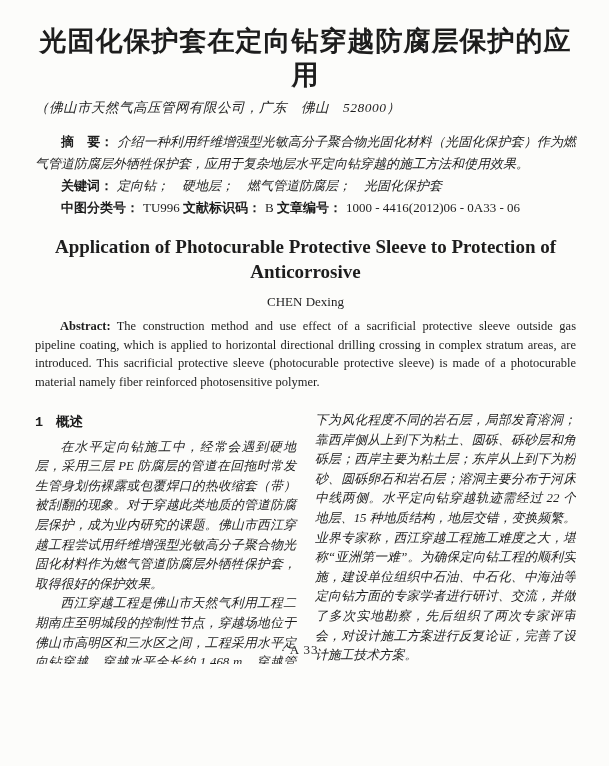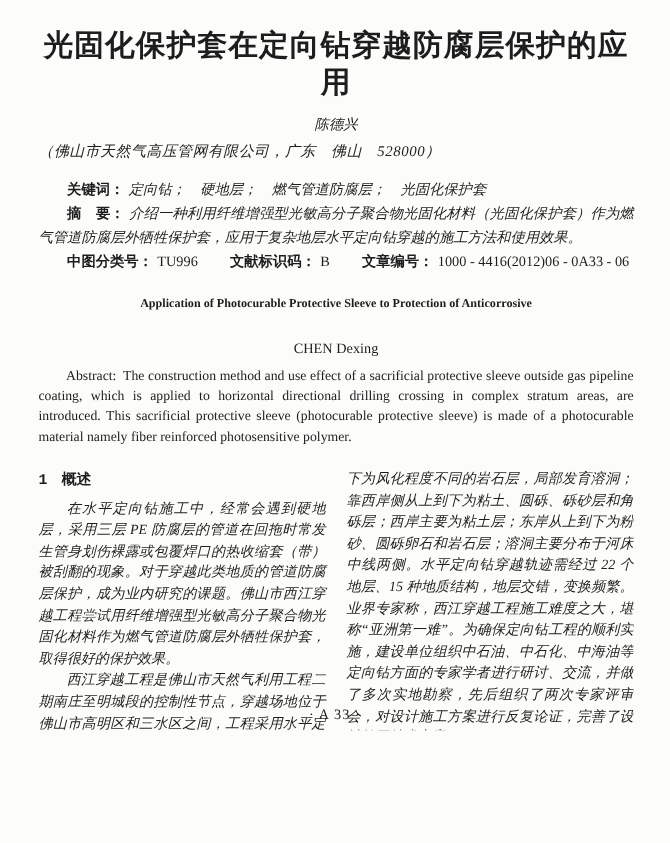--- a/index.html
+++ b/index.html
@@ -38,40 +38,40 @@
 
   .zh-meta { margin-top:14px; font-size:13px; line-height:22px; }
   .zh-meta p { text-align:justify; text-indent:2em; }
   .label-zh {
     font-family:"Liberation Sans","DejaVu Sans",sans-serif;
     font-weight:700;
     font-style:normal;
     margin-right:4px;
   }
   .kaiti { font-style:italic; }
-  .meta-gap { margin-left:26px; }
+  .meta-gap { }
   .meta-val { font-style:normal; }
 
   .title-en {
     margin-top:15px;
     text-align:center;
-    font-size:11px;
+    font-size:19px;
     font-weight:700;
     line-height:25px;
   }
-  .author-en { margin-top:20px; text-align:center; font-size:13px; }
+  .author-en { margin-top:10px; text-align:center; font-size:13px; }
 
   .en-abs {
     margin-top:7px;
     font-size:12.5px;
     line-height:18.5px;
     text-align:justify;
     text-indent:2em;
   }
-  .label-en { font-weight:400; margin-right:6px; }
+  .label-en { font-weight:700; margin-right:6px; }
 
   .columns {
     display:flex;
     gap:19px;
     margin-top:20px;
     height:322px;
     overflow:hidden;
   }
   .col {
     width:261px;
@@ -97,30 +97,29 @@
   }
 </style>
 </head>
 <body>
 
 <div class="page">
   <div class="content">
 
     <h1 class="title-zh">光固化保护套在定向钻穿越防腐层保护的应用</h1>
 
-    <div class="author-zh">陈德兴</div>
 
     <div class="affil-zh">（佛山市天然气高压管网有限公司，广东　佛山　528000）</div>
 
     <div class="zh-meta">
       <p>
-        <span class="label-zh">关键词：</span><span class="kaiti">定向钻；　硬地层；　燃气管道防腐层；　光固化保护套</span>
+        <span class="label-zh">摘　要：</span><span class="kaiti">介绍一种利用纤维增强型光敏高分子聚合物光固化材料（光固化保护套）作为燃气管道防腐层外牺牲保护套，应用于复杂地层水平定向钻穿越的施工方法和使用效果。</span>
       </p>
       <p>
-        <span class="label-zh">摘　要：</span><span class="kaiti">介绍一种利用纤维增强型光敏高分子聚合物光固化材料（光固化保护套）作为燃气管道防腐层外牺牲保护套，应用于复杂地层水平定向钻穿越的施工方法和使用效果。</span>
+        <span class="label-zh">关键词：</span><span class="kaiti">定向钻；　硬地层；　燃气管道防腐层；　光固化保护套</span>
       </p>
       <p>
         <span class="label-zh">中图分类号：</span><span class="meta-val">TU996</span>
         <span class="label-zh meta-gap">文献标识码：</span><span class="meta-val">B</span>
         <span class="label-zh meta-gap">文章编号：</span><span class="meta-val">1000 - 4416(2012)06 - 0A33 - 06</span>
       </p>
     </div>
 
     <h2 class="title-en">
       <span>Application of Photocurable Protective Sleeve to Protection of Anticorrosive</span><br>

